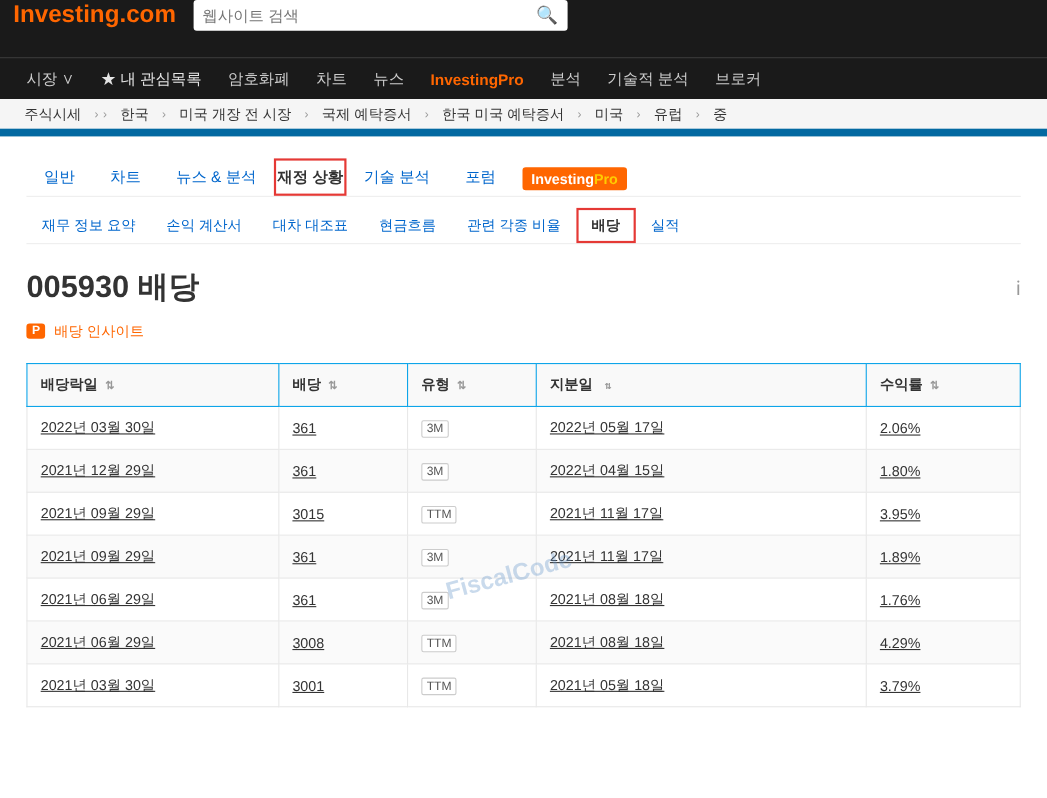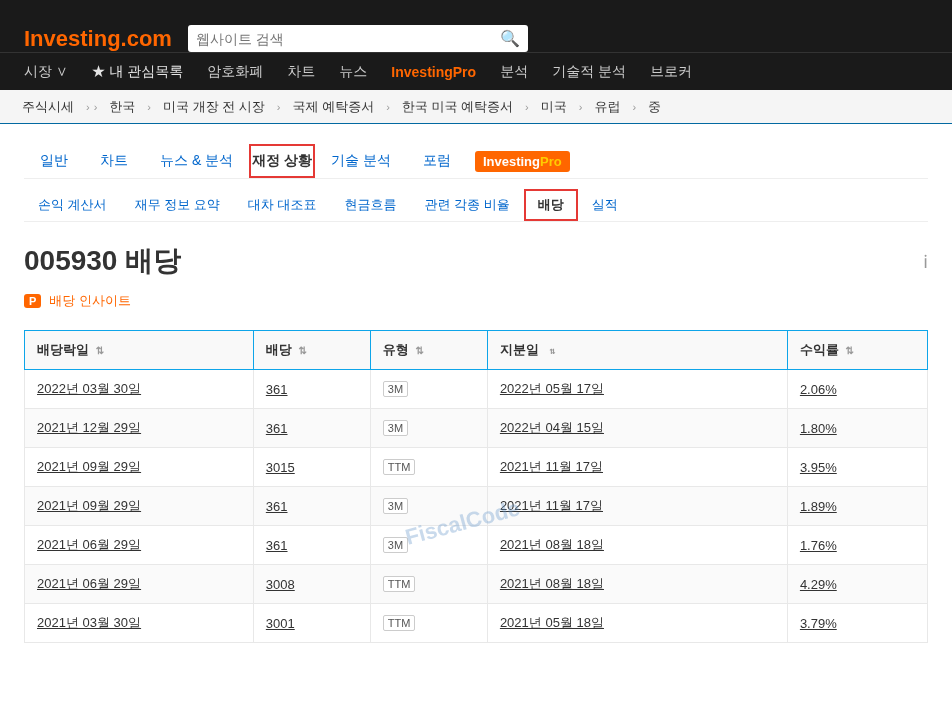--- a/index.html
+++ b/index.html
@@ -2,22 +2,22 @@
 <html><head>
   <meta charset="utf-8">
   <style>
     * { margin: 0; padding: 0; box-sizing: border-box; }
     body { font-family: Arial, sans-serif; font-size: 14px; background: #fff; width: 952px; overflow-x: hidden; }
 
     
     .top-nav {
       background: #1a1a1a;
       display: flex;
-      align-items: flex-end;
-      padding: 0 24px;
+      align-items: flex-start;
+      padding: 0 12px;
       height: 52px;
     }
     .logo {
       color: #fff;
       font-size: 22px;
       font-weight: bold;
       margin-right: 16px;
       white-space: nowrap;
     }
     .logo span { color: #ff6600; }
@@ -57,21 +57,21 @@
       align-items: center;
       cursor: pointer;
       white-space: nowrap;
     }
     .main-nav-item.star { color: #e5e5e5; }
     .main-nav-item.pro { color: #ff6600; font-weight: bold; }
 
     
     .sub-nav {
       background: #f5f5f5;
-      border-bottom: 1px solid #0369a1;
+      border-bottom: 7px solid #0369a1;
       display: flex;
       align-items: center;
       padding: 0 12px;
       height: 34px;
       overflow: hidden;
     }
     .sub-nav-item {
       color: #333;
       font-size: 13px;
       padding: 0 10px;
@@ -86,21 +86,21 @@
       font-size: 11px;
       margin: 0 2px;
     }
 
     
     .content { padding: 20px 24px; }
 
     
     .tab-row-1 {
       display: flex;
-      align-items: center;
+      align-items: flex-end;
       gap: 0;
       margin-bottom: 10px;
       border-bottom: 1px solid #eee;
     }
     .tab-item-1 {
       color: #0066cc;
       font-size: 14px;
       padding: 8px 16px;
       cursor: pointer;
       white-space: nowrap;
@@ -292,22 +292,22 @@
     <a class="tab-item-1">뉴스 &amp; 분석</a>
     <a class="tab-item-1 active">재정 상황</a>
     <a class="tab-item-1">기술 분석</a>
     <a class="tab-item-1">포럼</a>
     <div class="tab-pro">
       <span class="investing-pro-badge">Investing<span>Pro</span></span>
     </div>
   </div>
 
   <div class="tab-row-2">
+    <a class="tab-item-2">재무 정보 요약</a>
     <a class="tab-item-2">손익 계산서</a>
-    <a class="tab-item-2">재무 정보 요약</a>
     <a class="tab-item-2">대차 대조표</a>
     <a class="tab-item-2">현금흐름</a>
     <a class="tab-item-2">관련 각종 비율</a>
     <a class="tab-item-2 active">배당</a>
     <a class="tab-item-2">실적</a>
   </div>
 
   <div class="page-title-row">
     <h1 class="page-title">005930 배당</h1>
     <span class="info-icon">ℹ</span>

